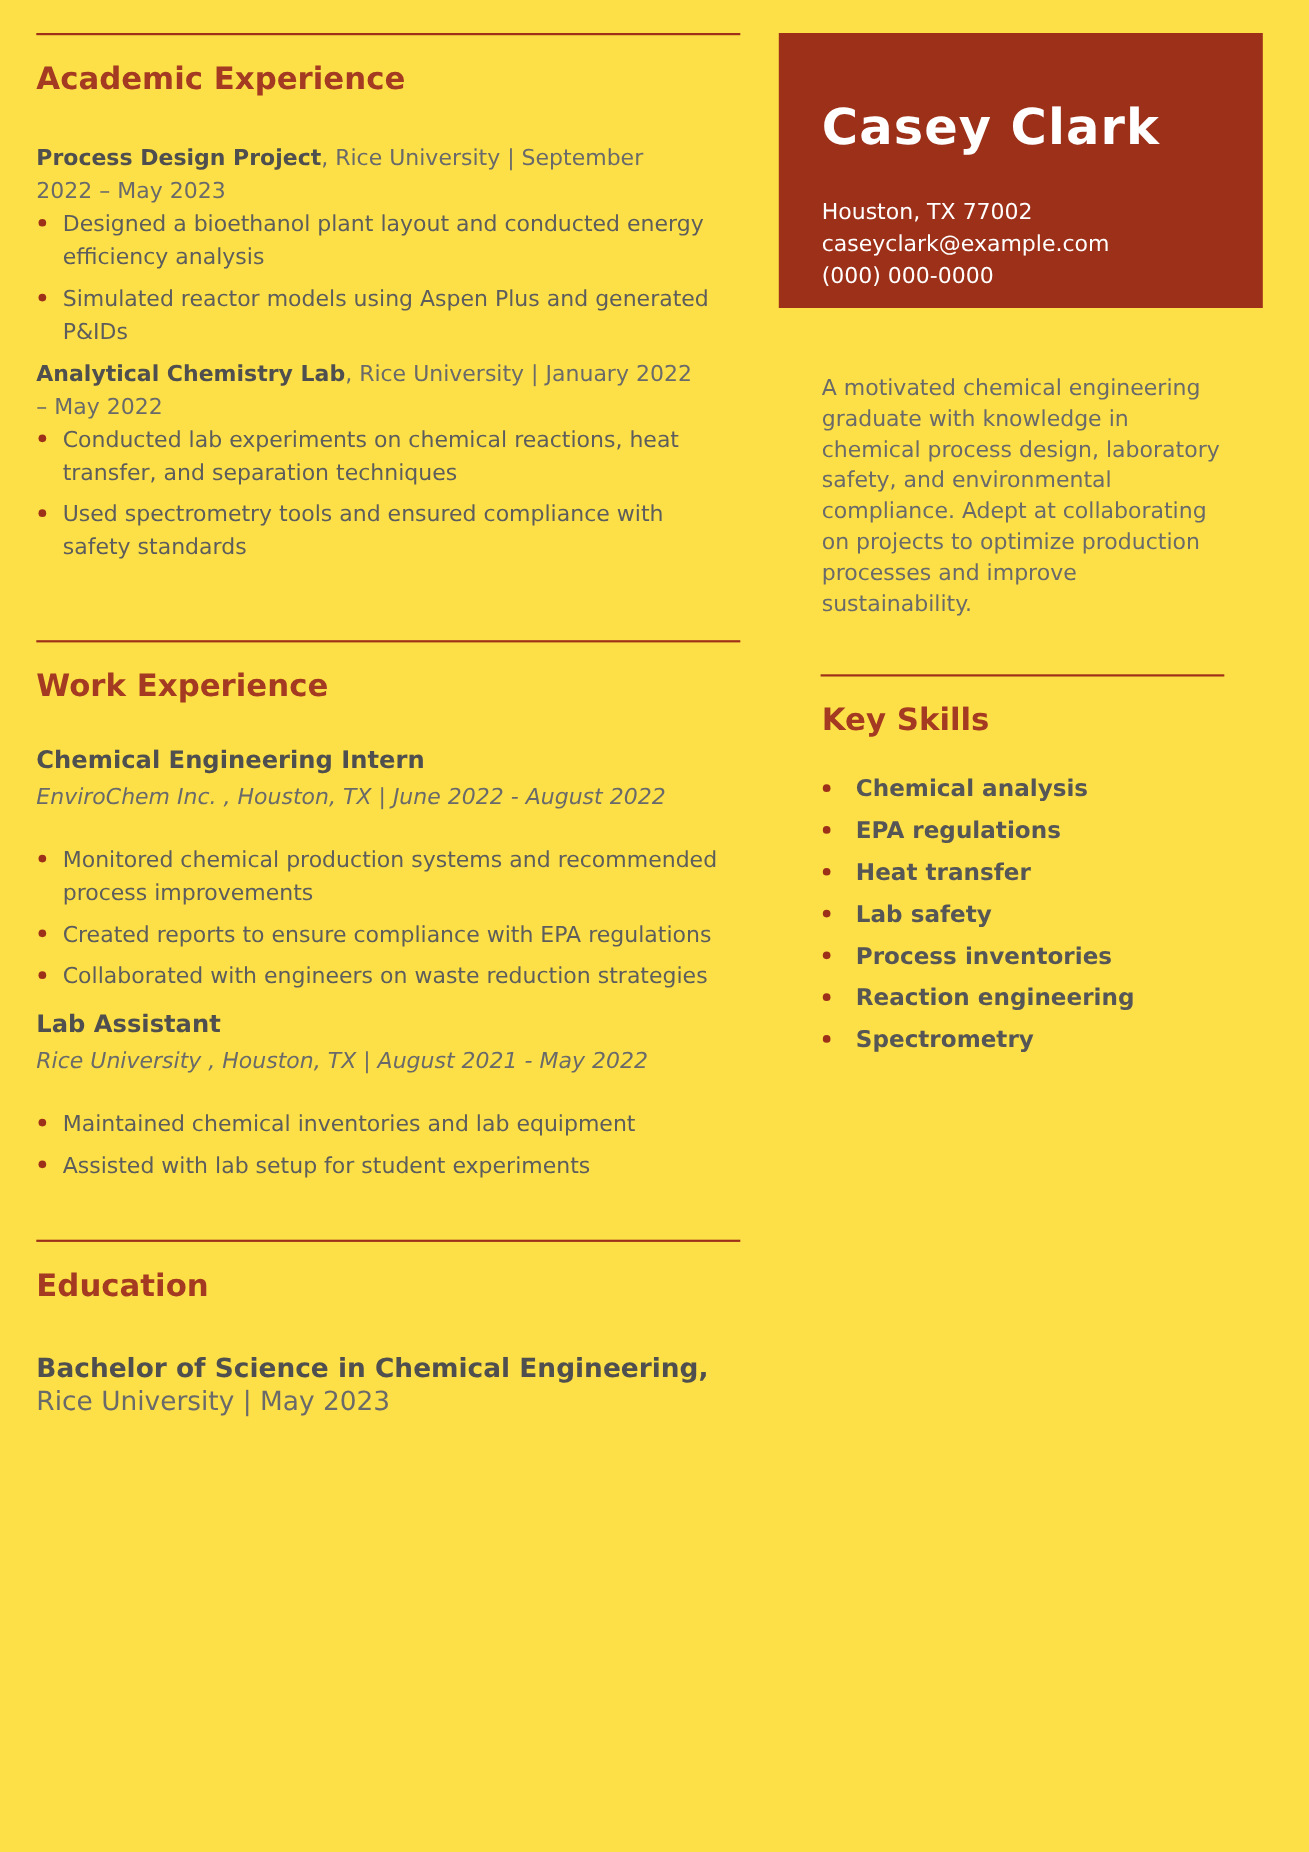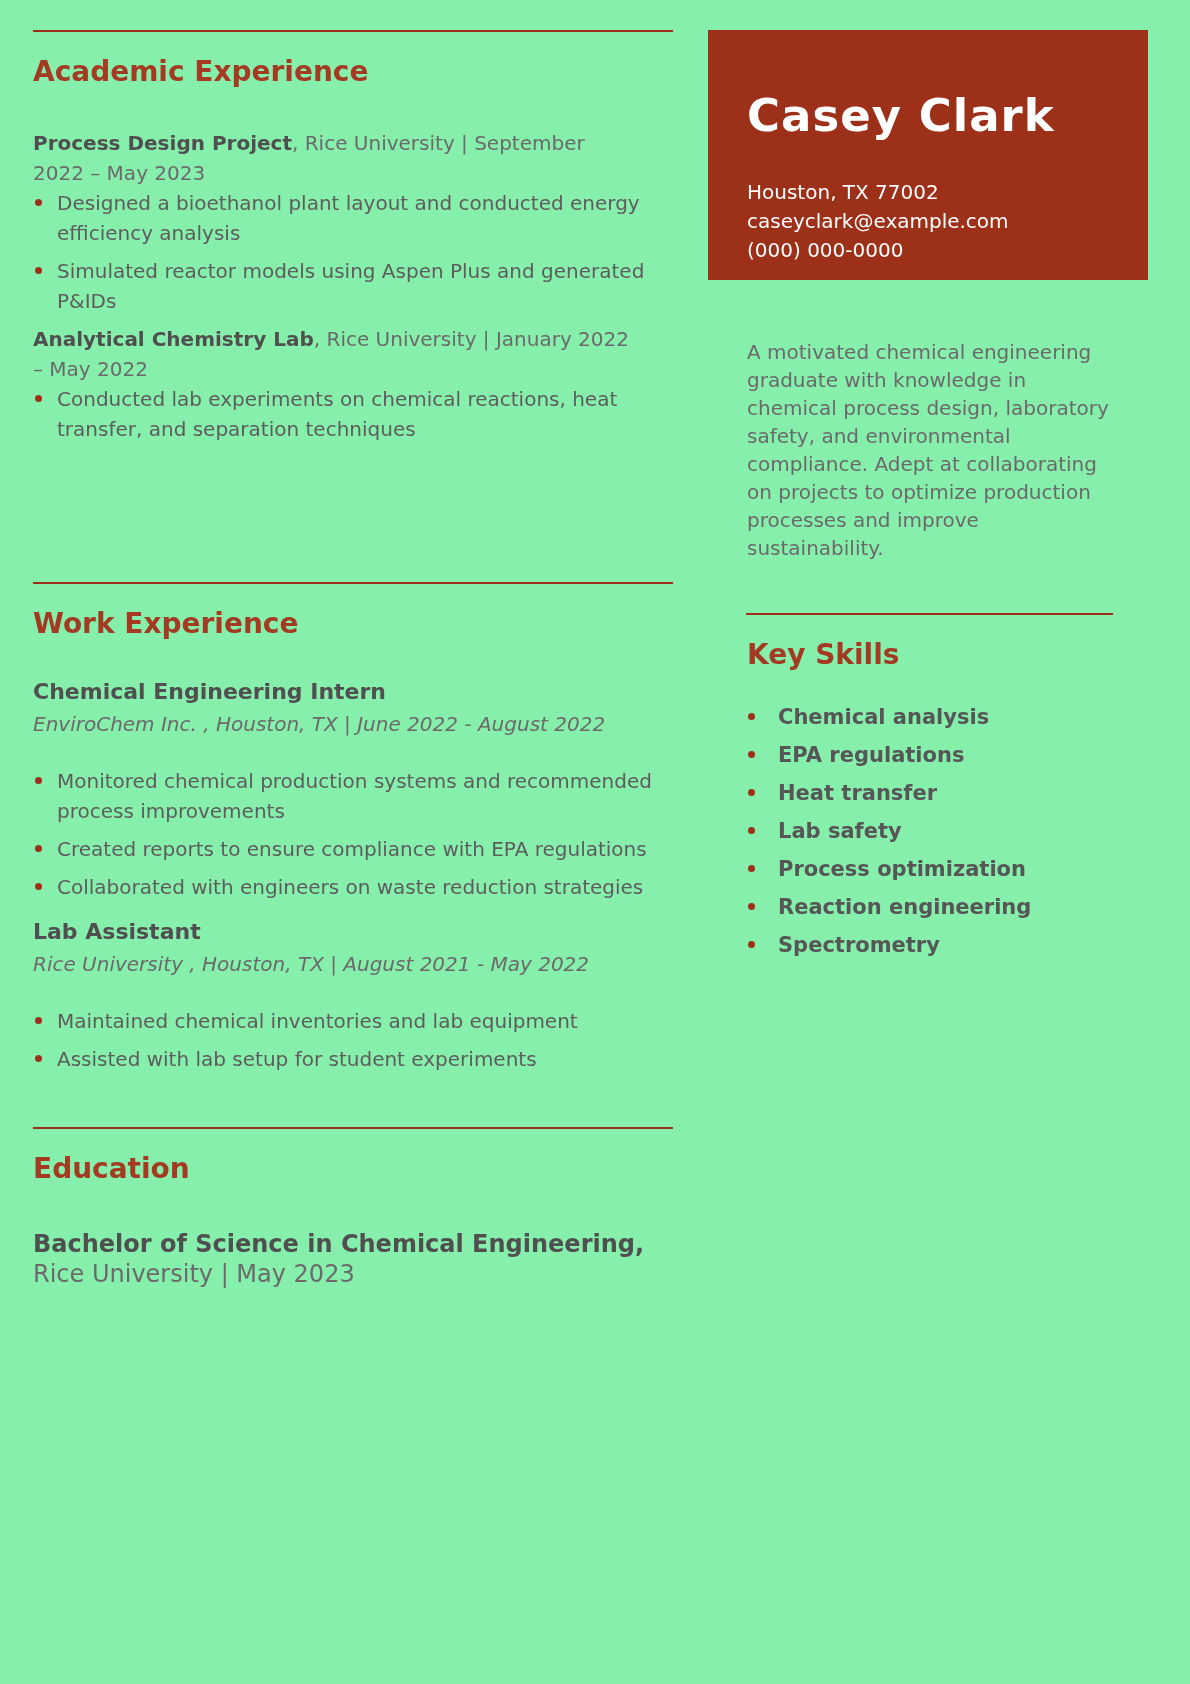--- a/index.html
+++ b/index.html
@@ -1,21 +1,21 @@
 <!DOCTYPE html>
 <html style="--accent: #9D3019; --heading: #A33A21; --text-dark: #4F4F4F; --text-body: #5D5D5D; --text-muted: #6A6A6A;"><head>
 <meta charset="utf-8">
 <style>
   * { margin:0; padding:0; box-sizing:border-box; }
   html,body { background:#e8e8e8; }
   .page {
     position:relative;
     width:1190px; height:1684px;
     margin:0 auto;
-    background:#86efac;
+    background:#fde047;
     font-family:"DejaVu Sans", sans-serif;
     overflow:hidden;
   }
   :root {
     --accent:#9D3019;
     --heading:#A33A21;
     --text-dark:#4F4F4F;
     --text-body:#5D5D5D;
     --text-muted:#6A6A6A;
   }
@@ -101,20 +101,21 @@
 
     <p class="entry-line first"><span class="entry-name">Process Design Project</span><span>, Rice University | September 2022 – May 2023</span></p>
     <ul class="bullets">
       <li>Designed a bioethanol plant layout and conducted energy efficiency analysis</li>
       <li>Simulated reactor models using Aspen Plus and generated P&amp;IDs</li>
     </ul>
 
     <p class="entry-line after-list"><span class="entry-name">Analytical Chemistry Lab</span><span>, Rice University | January 2022 – May 2022</span></p>
     <ul class="bullets">
       <li>Conducted lab experiments on chemical reactions, heat transfer, and separation techniques</li>
+      <li>Used spectrometry tools and ensured compliance with safety standards</li>
     </ul>
   </div>
 
   <div class="sec sec-work">
     <div class="rule"></div>
     <h2 class="section-title">Work Experience</h2>
 
     <div class="job job1">
       <h3 class="job-title">Chemical Engineering Intern</h3>
       <p class="job-sub">EnviroChem Inc. , Houston, TX | June 2022 - August 2022</p>
@@ -155,19 +156,19 @@
 
     <p class="summary">A motivated chemical engineering graduate with knowledge in chemical process design, laboratory safety, and environmental compliance. Adept at collaborating on projects to optimize production processes and improve sustainability.</p>
 
     <div class="right-rule"></div>
     <h2 class="section-title skills-title">Key Skills</h2>
     <ul class="skills">
       <li>Chemical analysis</li>
       <li>EPA regulations</li>
       <li>Heat transfer</li>
       <li>Lab safety</li>
-      <li>Process optimization</li>
+      <li>Process inventories</li>
       <li>Reaction engineering</li>
       <li>Spectrometry</li>
     </ul>
   </div>
 
 </div>
 
 </body></html>

